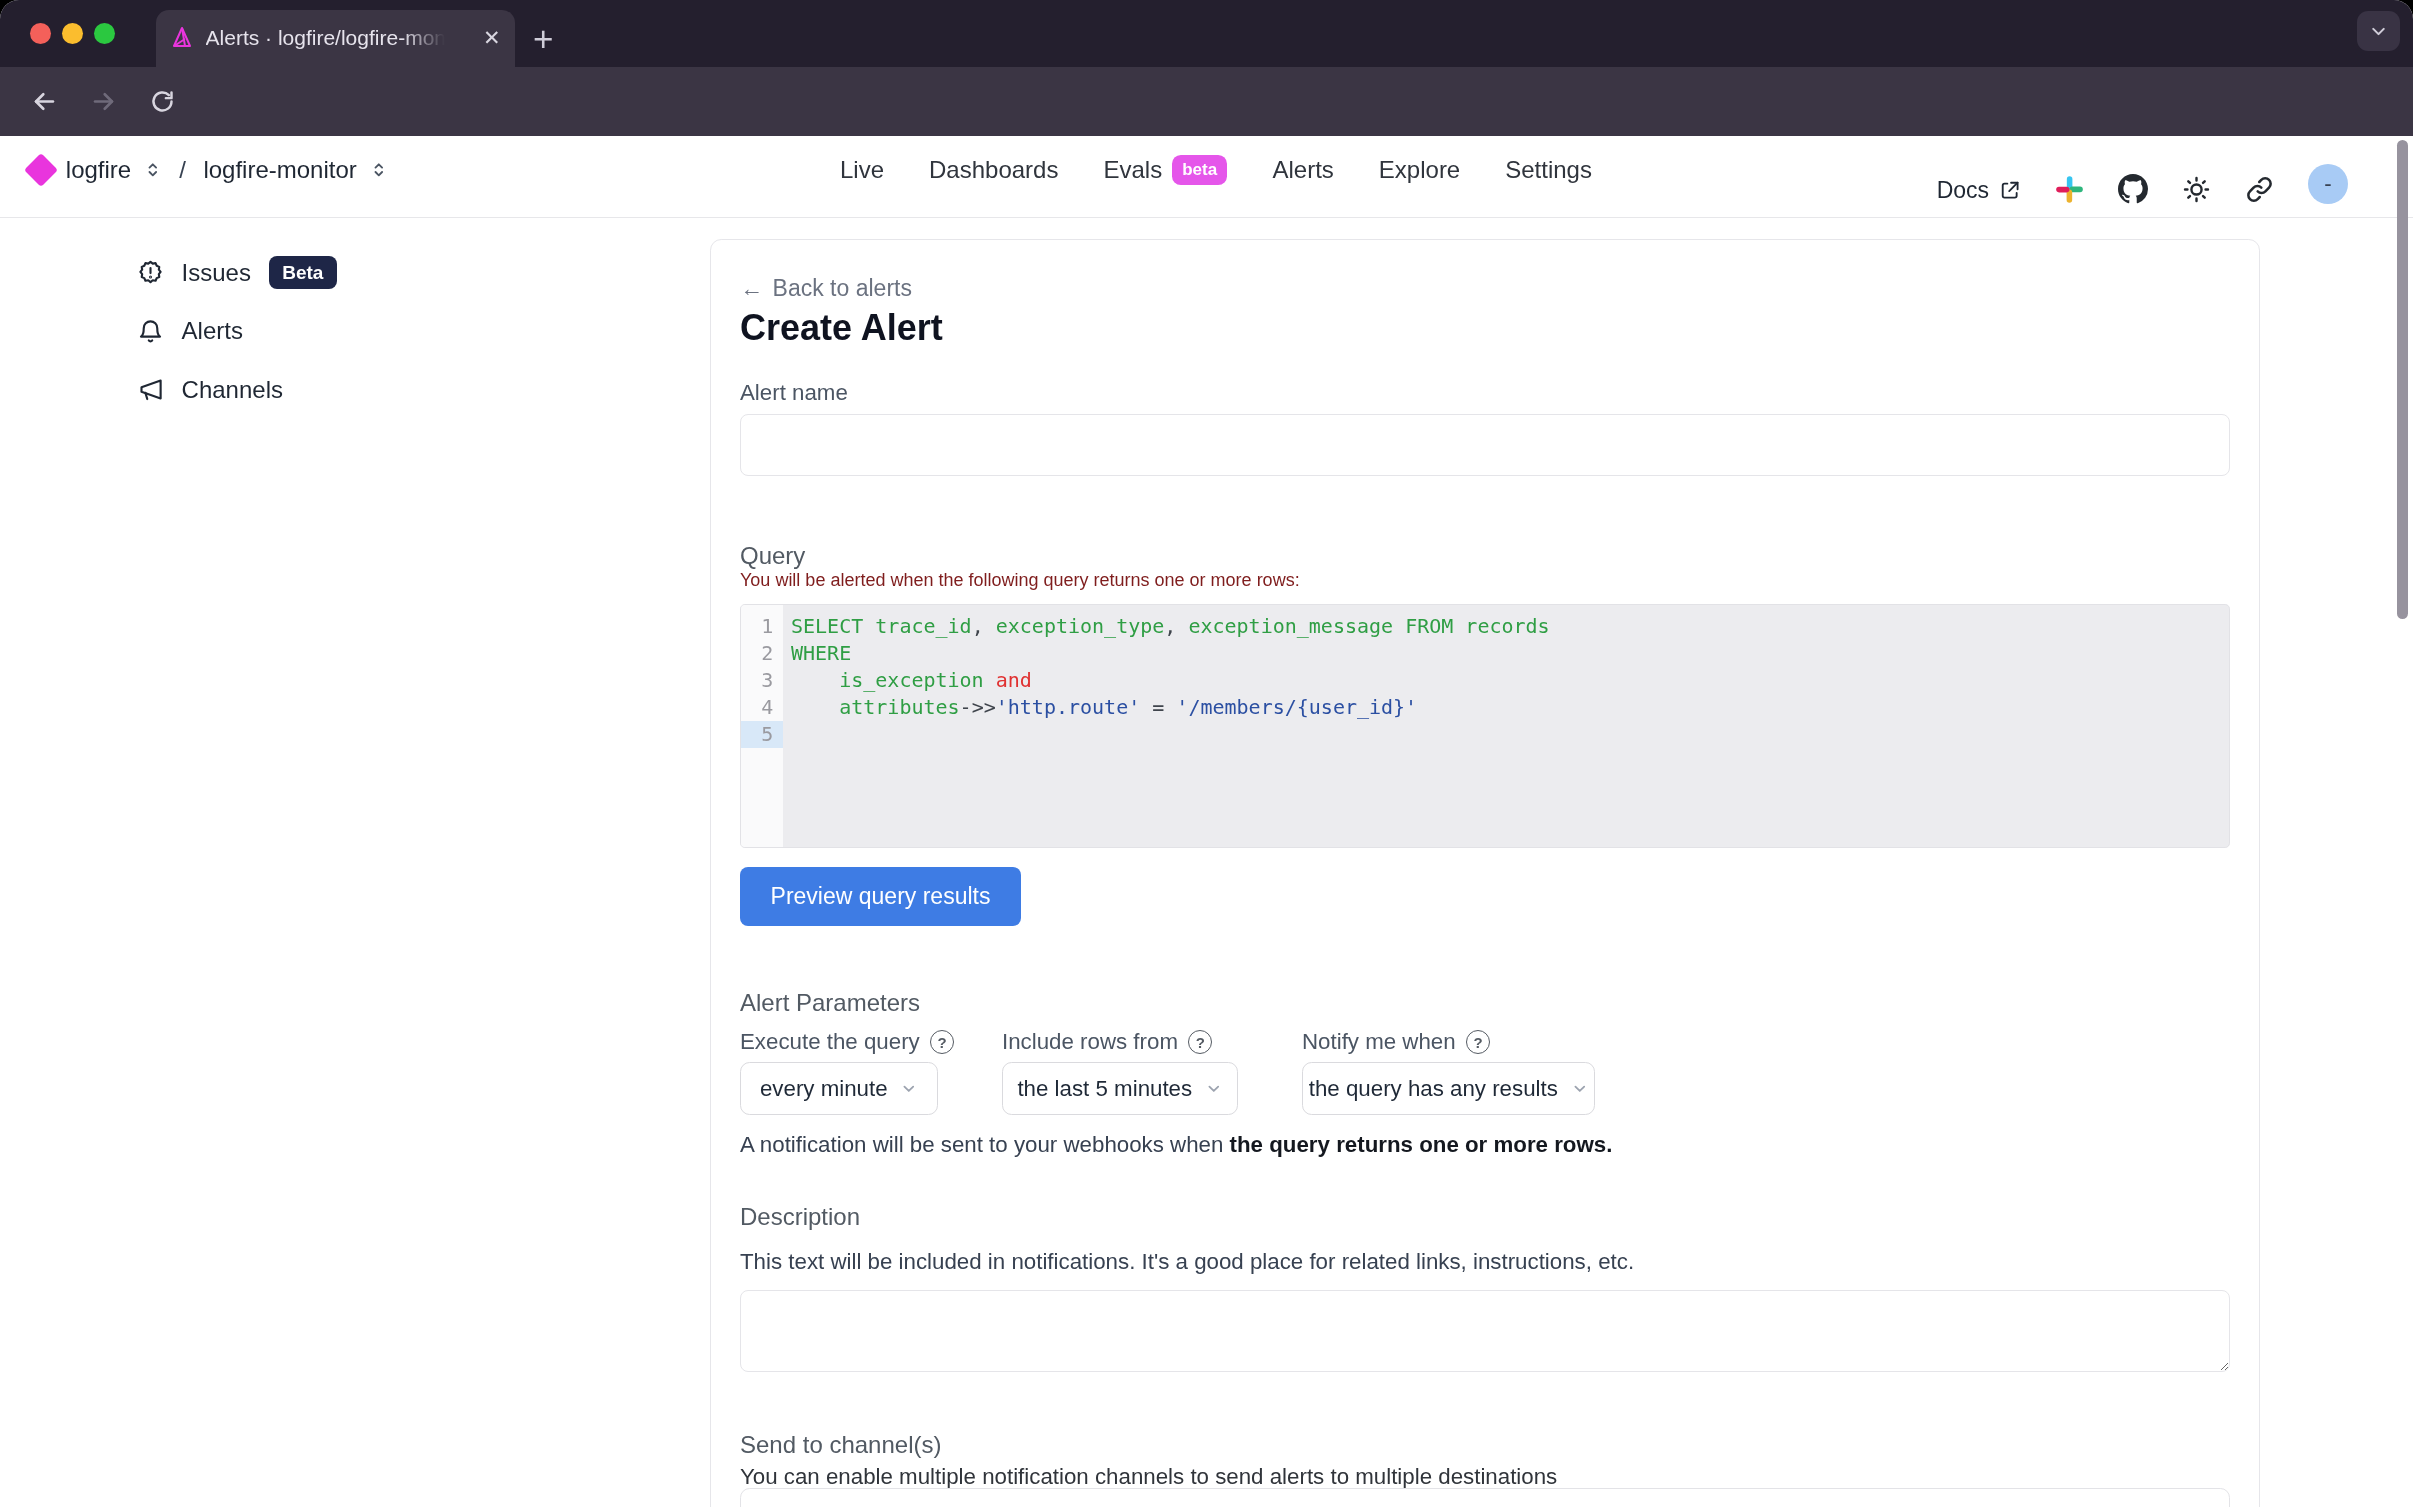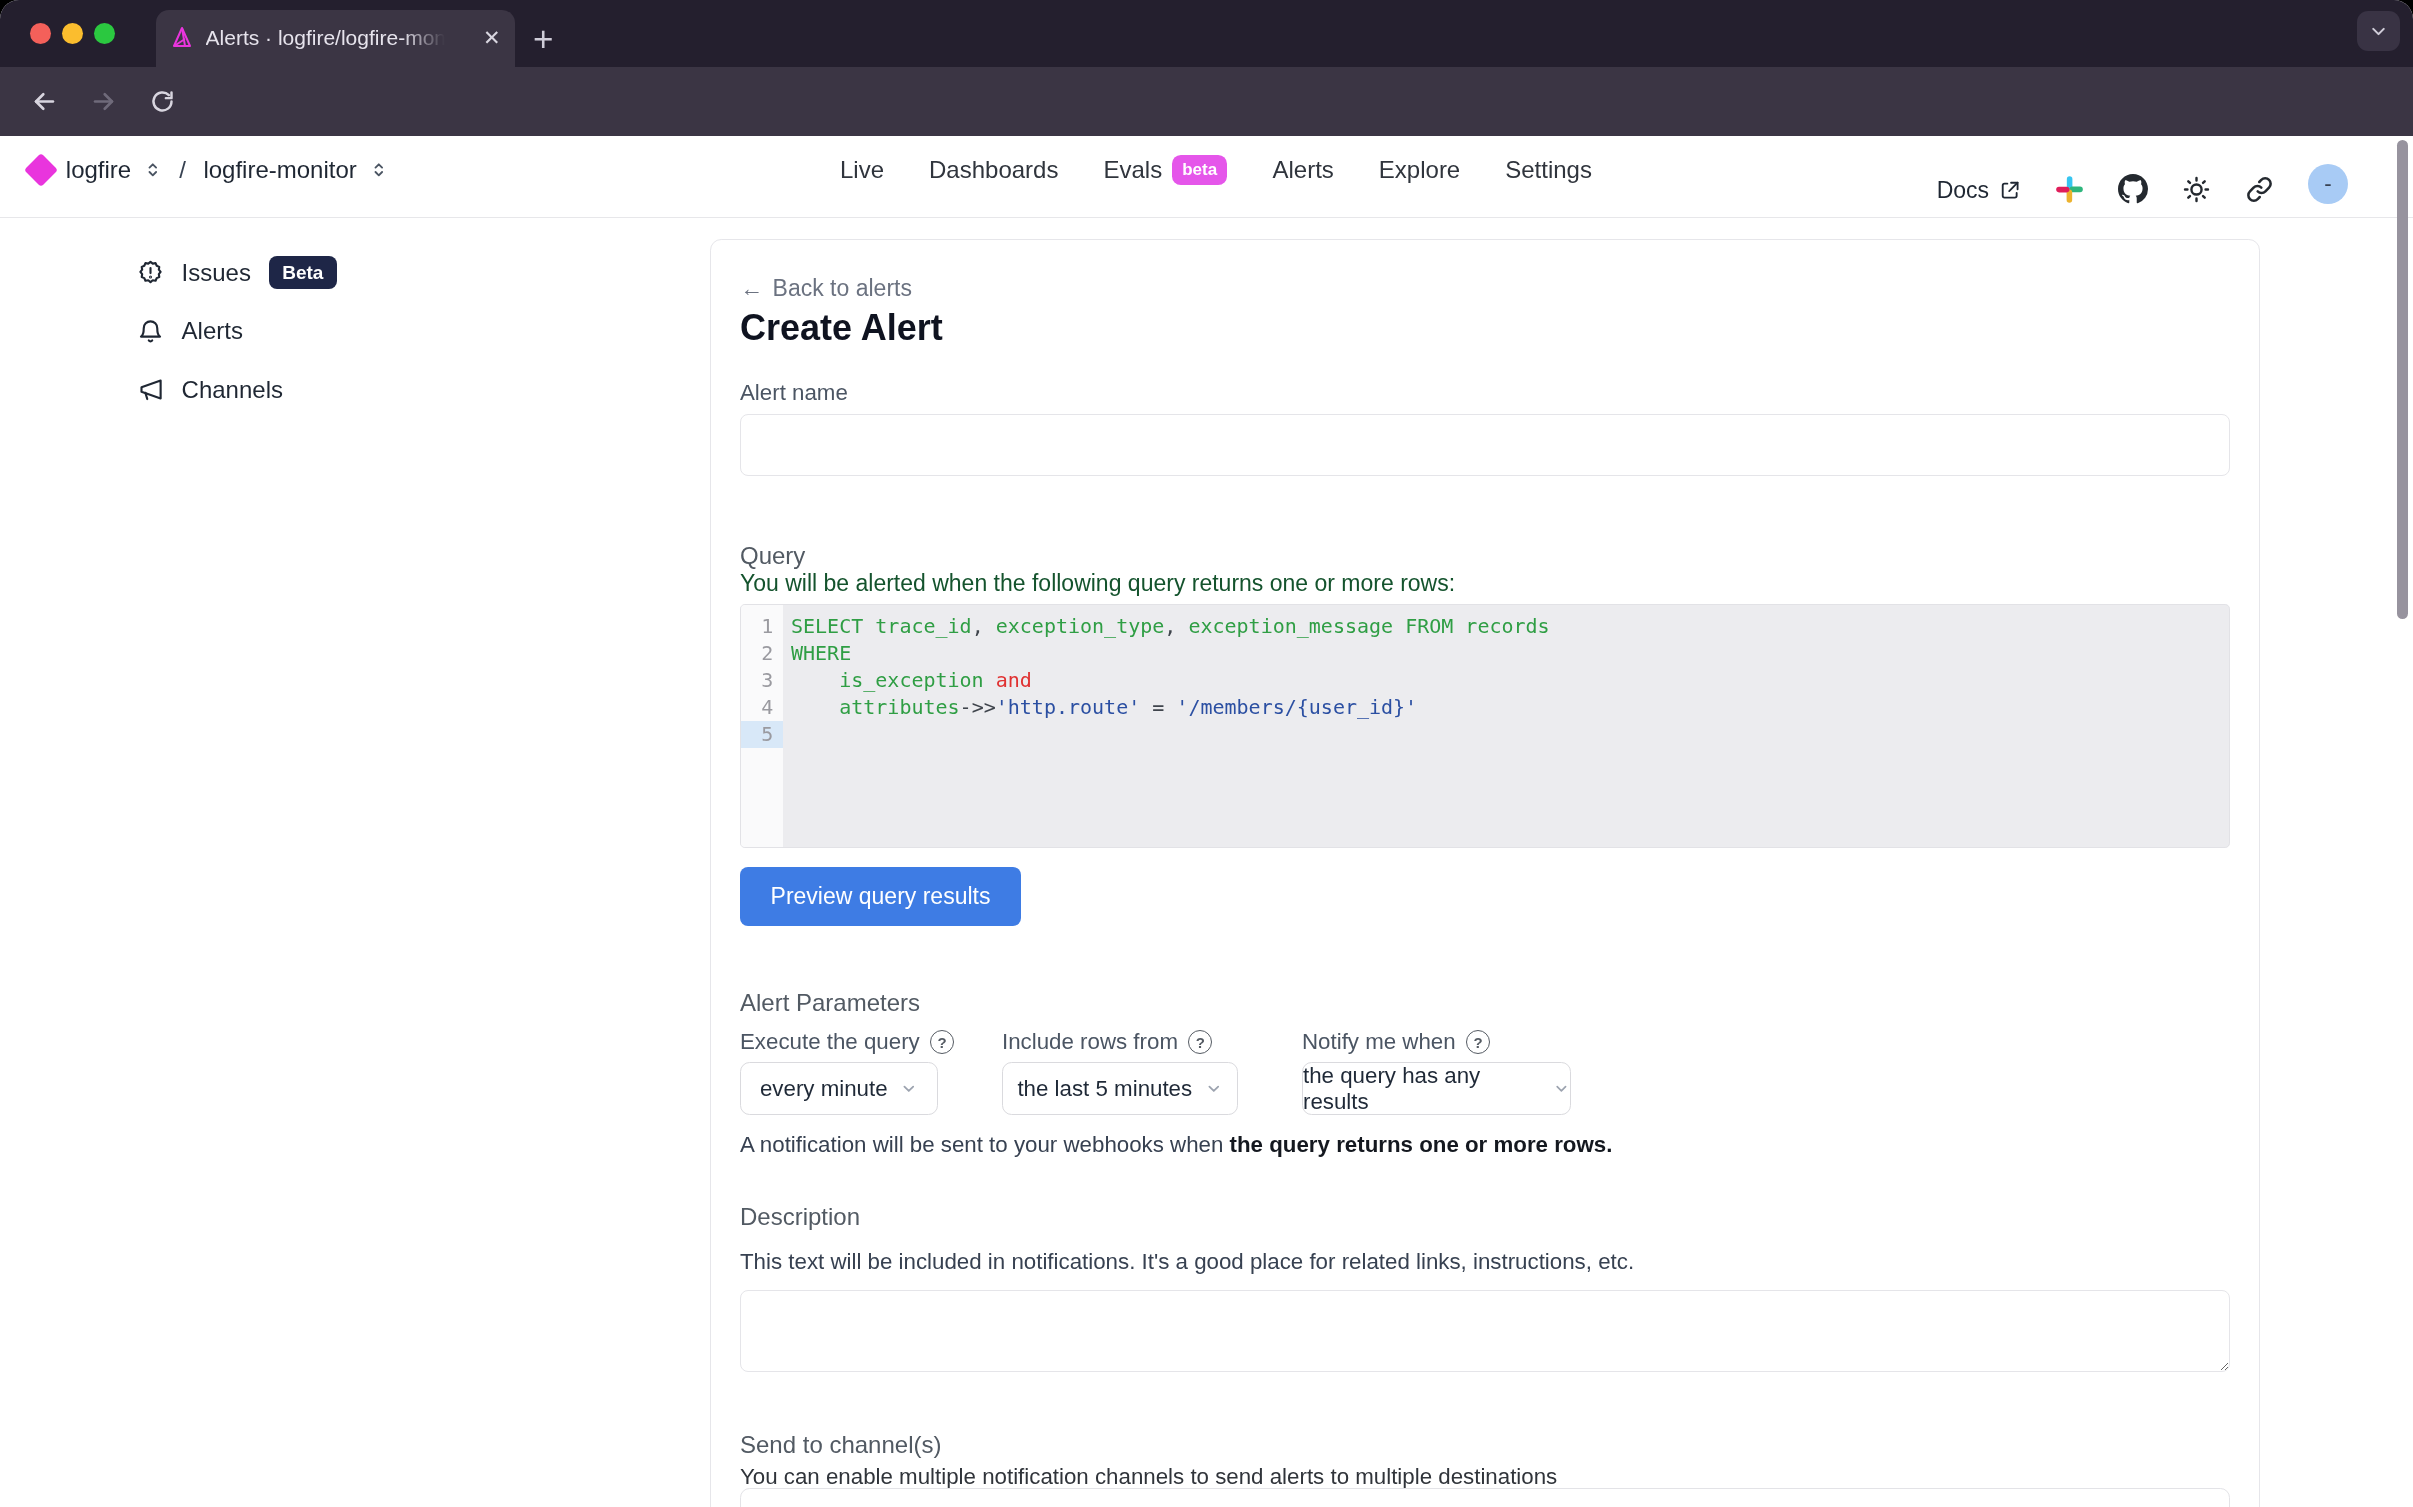--- a/index.html
+++ b/index.html
@@ -57,21 +57,21 @@
   .card { position:absolute; left:710px; top:239px; width:1550px; height:1293px;
           border:0.8px solid #e6e6ea; border-radius:11.2px; background:#fff; }
   .cardabs { position:absolute; left:29px; right:29px; }
   .backlink { top:35px; display:flex; align-items:center; gap:9.6px; font-size:23px; color:#6b7280; }
   .pagetitle { top:67px; font-size:36px; font-weight:700; color:#0f1320; }
   .fieldlabel { font-size:22.3px; color:#4b5563; }
   .lbl-alertname { top:140px; }
   .textinput { top:174px; height:62px; border:1.6px solid #e5e5e9; border-radius:8px; background:#fff; }
   .sectionhead { font-size:24px; color:#525a63; }
   .qhead { top:302px; }
-  .qdesc { top:330px; font-size:23px; color:#14532d; }
+  .qdesc { top:330px; font-size:18px; color:#7f1d1d; }
   .editor { top:364px; height:244px; background:#ececef; border:0.8px solid #e2e2e6; border-radius:4.8px;
             display:flex; overflow:hidden; font-family:"DejaVu Sans Mono", monospace; }
   .gutter { width:42px; background:#fafafb; padding-top:8px; }
   .gutter-num { height:27px; line-height:27px; text-align:right; padding-right:9.6px; font-size:20px; color:#9a9aa0; }
   .gutter-num.active { background:#d8e8f8; }
   .codecol { flex:1; padding:8px 0 0 8px; }
   .code-line { height:27px; line-height:27px; font-size:20px; white-space:pre; }
   .tok-g{color:#2f9e44;} .tok-r{color:#e03131;} .tok-b{color:#2b4fa2;} .tok-p{color:#3f444c;}
   .bluebtn { top:627px; width:281px; height:59px; background:#3e7ce4; border:none; border-radius:8px;
              color:#fff; font-size:23px; font-weight:500; font-family:"Liberation Sans",sans-serif; }
@@ -302,21 +302,21 @@
       <svg width="17.6" height="17.6" viewBox="0 0 24 24" fill="none" stroke="#9ca3af" stroke-width="2.4" stroke-linecap="round" stroke-linejoin="round">
           <path d="M6 9l6 6 6-6"></path>
         </svg>
     </div>
     <div class="cardabs select" style="left:291px; width:236px;">
       <span>the last 5 minutes</span>
       <svg width="17.6" height="17.6" viewBox="0 0 24 24" fill="none" stroke="#9ca3af" stroke-width="2.4" stroke-linecap="round" stroke-linejoin="round">
           <path d="M6 9l6 6 6-6"></path>
         </svg>
     </div>
-    <div class="cardabs select" style="left:591px; width:269px;">
+    <div class="cardabs select" style="left:591px; width:293px;">
       <span>the query has any results</span>
       <svg width="17.6" height="17.6" viewBox="0 0 24 24" fill="none" stroke="#9ca3af" stroke-width="2.4" stroke-linecap="round" stroke-linejoin="round">
           <path d="M6 9l6 6 6-6"></path>
         </svg>
     </div>
 
     <div class="cardabs note">
       <span>A notification will be sent to your webhooks when </span><b>the query returns one or more rows.</b>
     </div>
 

